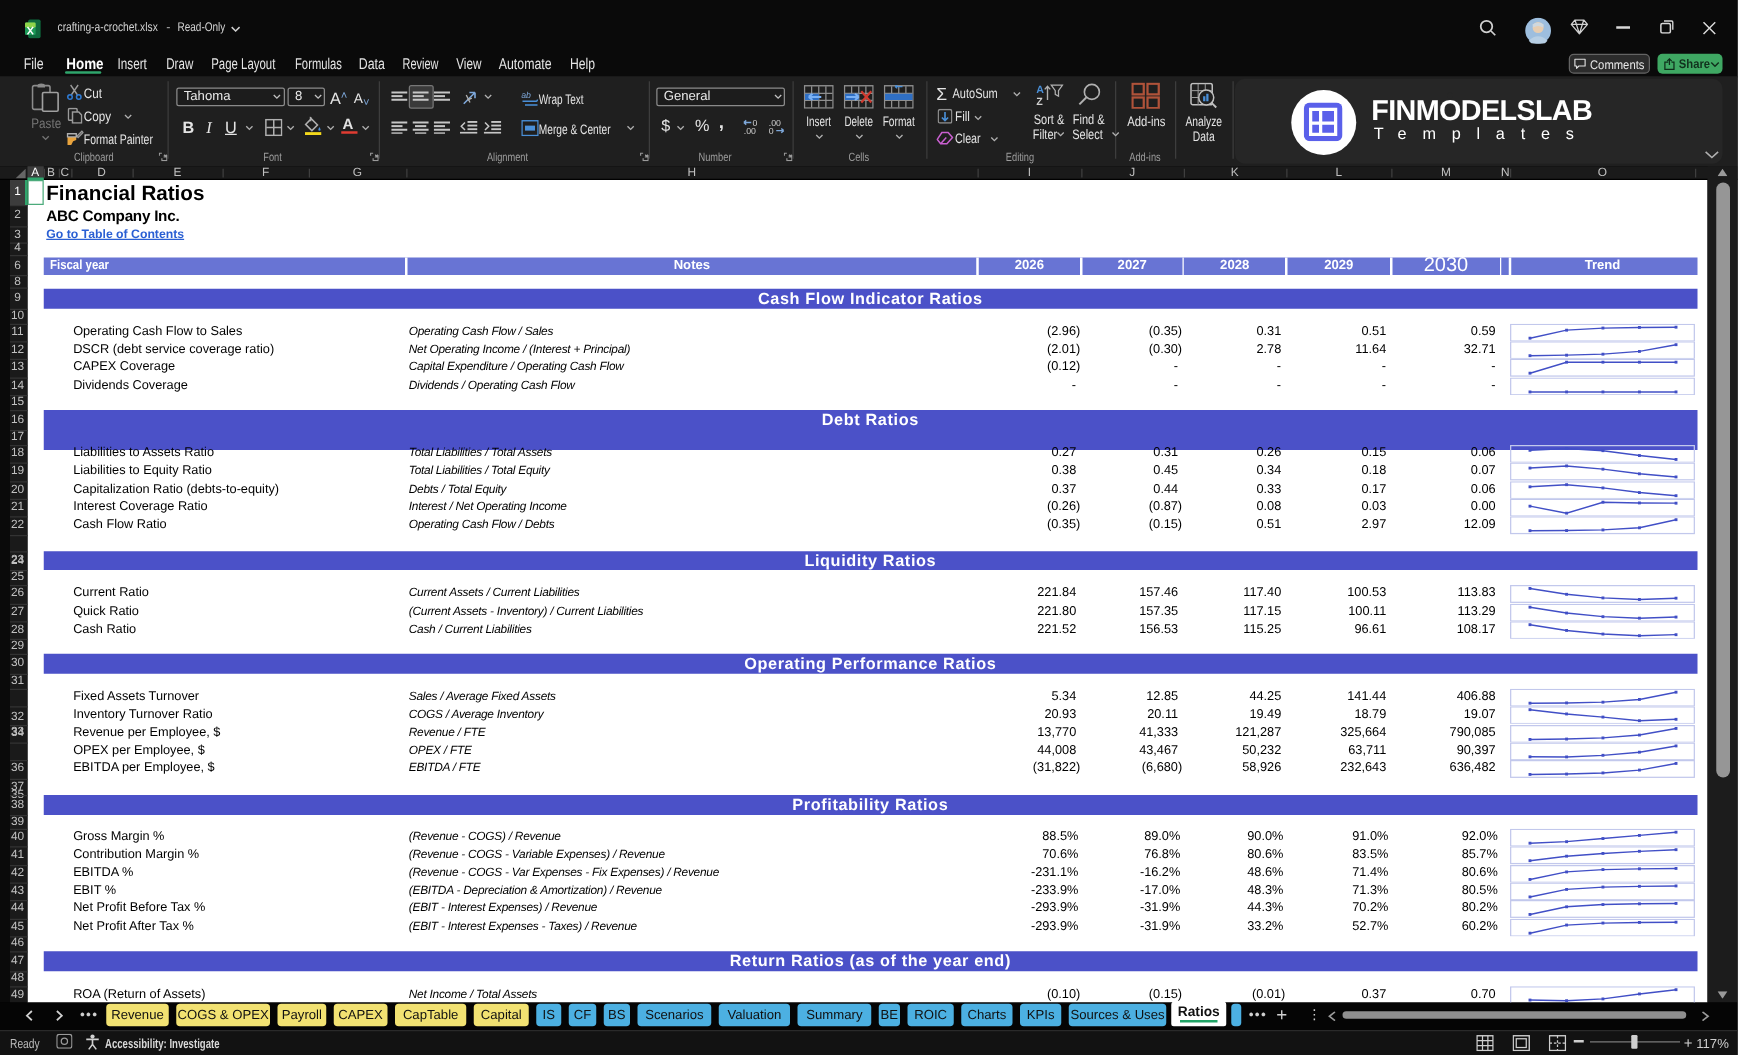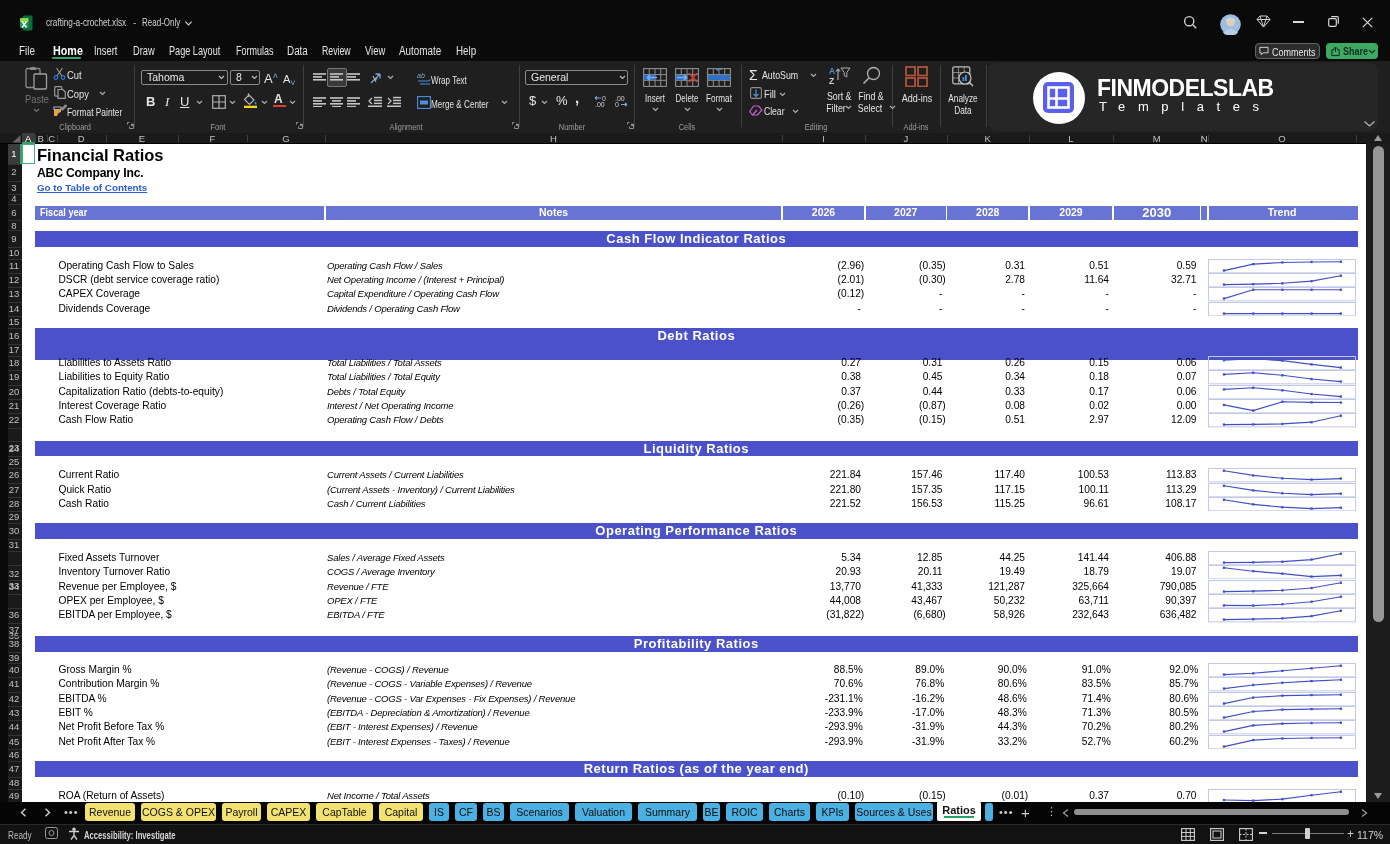--- a/index.html
+++ b/index.html
@@ -518,21 +518,21 @@
 <div class="a" style="left:37px;top:165.5px;font-size:12.2px;font-weight:bold;color:#000;letter-spacing:-0.2px">ABC Company Inc.</div>
 <div class="a" style="left:37px;top:182px;font-size:9.8px;font-weight:bold;color:#2a5fd3;text-decoration:underline">Go to Table of Contents</div>
 <div class="a" style="left:22px;top:143.5px;width:13px;height:20.5px;border:1px solid #2d9c64;opacity:0.85"></div>
 <div class="a" style="left:35px;top:206px;width:1322.5px;height:13.5px;background:#6874d4"></div>
 <div class="a" style="left:40px;top:206px;height:13.5px;line-height:13.5px;font-size:10.5px;font-weight:bold;color:#fff;transform:scaleX(0.87);transform-origin:0 50%">Fiscal year</div>
 <div class="a" style="left:325px;top:206px;width:457px;height:13.5px;line-height:13.5px;font-size:10.5px;font-weight:bold;color:#fff;text-align:center">Notes</div>
 <div class="a" style="left:782px;top:206px;width:83px;height:13.5px;line-height:13.5px;font-size:10.5px;font-weight:bold;color:#fff;text-align:center">2026</div>
 <div class="a" style="left:865px;top:206px;width:81.5px;height:13.5px;line-height:13.5px;font-size:10.5px;font-weight:bold;color:#fff;text-align:center">2027</div>
 <div class="a" style="left:946.5px;top:206px;width:82.5px;height:13.5px;line-height:13.5px;font-size:10.5px;font-weight:bold;color:#fff;text-align:center">2028</div>
 <div class="a" style="left:1029px;top:206px;width:84px;height:13.5px;line-height:13.5px;font-size:10.5px;font-weight:bold;color:#fff;text-align:center">2029</div>
-<div class="a" style="left:1113px;top:206px;width:87.5px;height:13.5px;line-height:13.5px;font-size:13px;font-weight:bold;color:#fff;text-align:center">2030</div>
+<div class="a" style="left:1113px;top:206px;width:87.5px;height:13.5px;line-height:13.5px;font-size:16px;font-weight:normal;color:#fff;text-align:center">2030</div>
 <div class="a" style="left:1208px;top:206px;width:148px;height:13.5px;line-height:13.5px;font-size:10.5px;font-weight:bold;color:#fff;text-align:center">Trend</div>
 <div class="a" style="left:324.25px;top:206px;width:1.5px;height:13.5px;background:#fff"></div>
 <div class="a" style="left:781.25px;top:206px;width:1.5px;height:13.5px;background:#fff"></div>
 <div class="a" style="left:864.25px;top:206px;width:1.5px;height:13.5px;background:#fff"></div>
 <div class="a" style="left:945.75px;top:206px;width:1.5px;height:13.5px;background:#fff"></div>
 <div class="a" style="left:1028.25px;top:206px;width:1.5px;height:13.5px;background:#fff"></div>
 <div class="a" style="left:1112.25px;top:206px;width:1.5px;height:13.5px;background:#fff"></div>
 <div class="a" style="left:1199.75px;top:206px;width:1.5px;height:13.5px;background:#fff"></div>
 <div class="a" style="left:1207.25px;top:206px;width:1.5px;height:13.5px;background:#fff"></div>
 <div class="band" style="top:230.5px;height:16.80px;line-height:16.80px">Cash Flow Indicator Ratios</div>
@@ -651,21 +651,21 @@
     <rect x="44.1" y="1.6" width="2.3" height="2.3" fill="#414fc6"></rect>
     <rect x="73.2" y="4.2" width="2.3" height="2.3" fill="#414fc6"></rect>
     <rect x="102.4" y="7.9" width="2.3" height="2.3" fill="#414fc6"></rect>
     <rect x="131.7" y="10.4" width="2.3" height="2.3" fill="#414fc6"></rect>
   </svg>
 <div class="lbl" style="left:58.5px;top:399.05px;height:14.35px;line-height:14.35px">Interest Coverage Ratio</div>
 <div class="note" style="left:327px;top:399.05px;height:14.35px;line-height:14.35px">Interest / Net Operating Income</div>
 <div class="num" style="right:525.8px;top:399.05px;height:14.35px;line-height:14.35px">(0.26)</div>
 <div class="num" style="right:444.3px;top:399.05px;height:14.35px;line-height:14.35px">(0.87)</div>
 <div class="num" style="right:365.0px;top:399.05px;height:14.35px;line-height:14.35px">0.08</div>
-<div class="num" style="right:281.0px;top:399.05px;height:14.35px;line-height:14.35px">0.02</div>
+<div class="num" style="right:281.0px;top:399.05px;height:14.35px;line-height:14.35px">0.03</div>
 <div class="num" style="right:193.5px;top:399.05px;height:14.35px;line-height:14.35px">0.00</div>
 <svg style="position:absolute;left:1208px;top:399.05000000000007px" width="148" height="14.35" viewBox="0 0 148 14.35">
     <rect x="0.5" y="0.5" width="147" height="13.35" fill="none" stroke="#c2c8ec" stroke-width="1"></rect>
     <polyline points="16.0,5.9 45.2,11.6 74.4,2.8 103.6,3.4 132.8,3.5" fill="none" stroke="#414fc6" stroke-width="1.15"></polyline>
     <rect x="14.8" y="4.8" width="2.3" height="2.3" fill="#414fc6"></rect>
     <rect x="44.1" y="10.4" width="2.3" height="2.3" fill="#414fc6"></rect>
     <rect x="73.2" y="1.6" width="2.3" height="2.3" fill="#414fc6"></rect>
     <rect x="102.4" y="2.2" width="2.3" height="2.3" fill="#414fc6"></rect>
     <rect x="131.7" y="2.4" width="2.3" height="2.3" fill="#414fc6"></rect>
   </svg>

